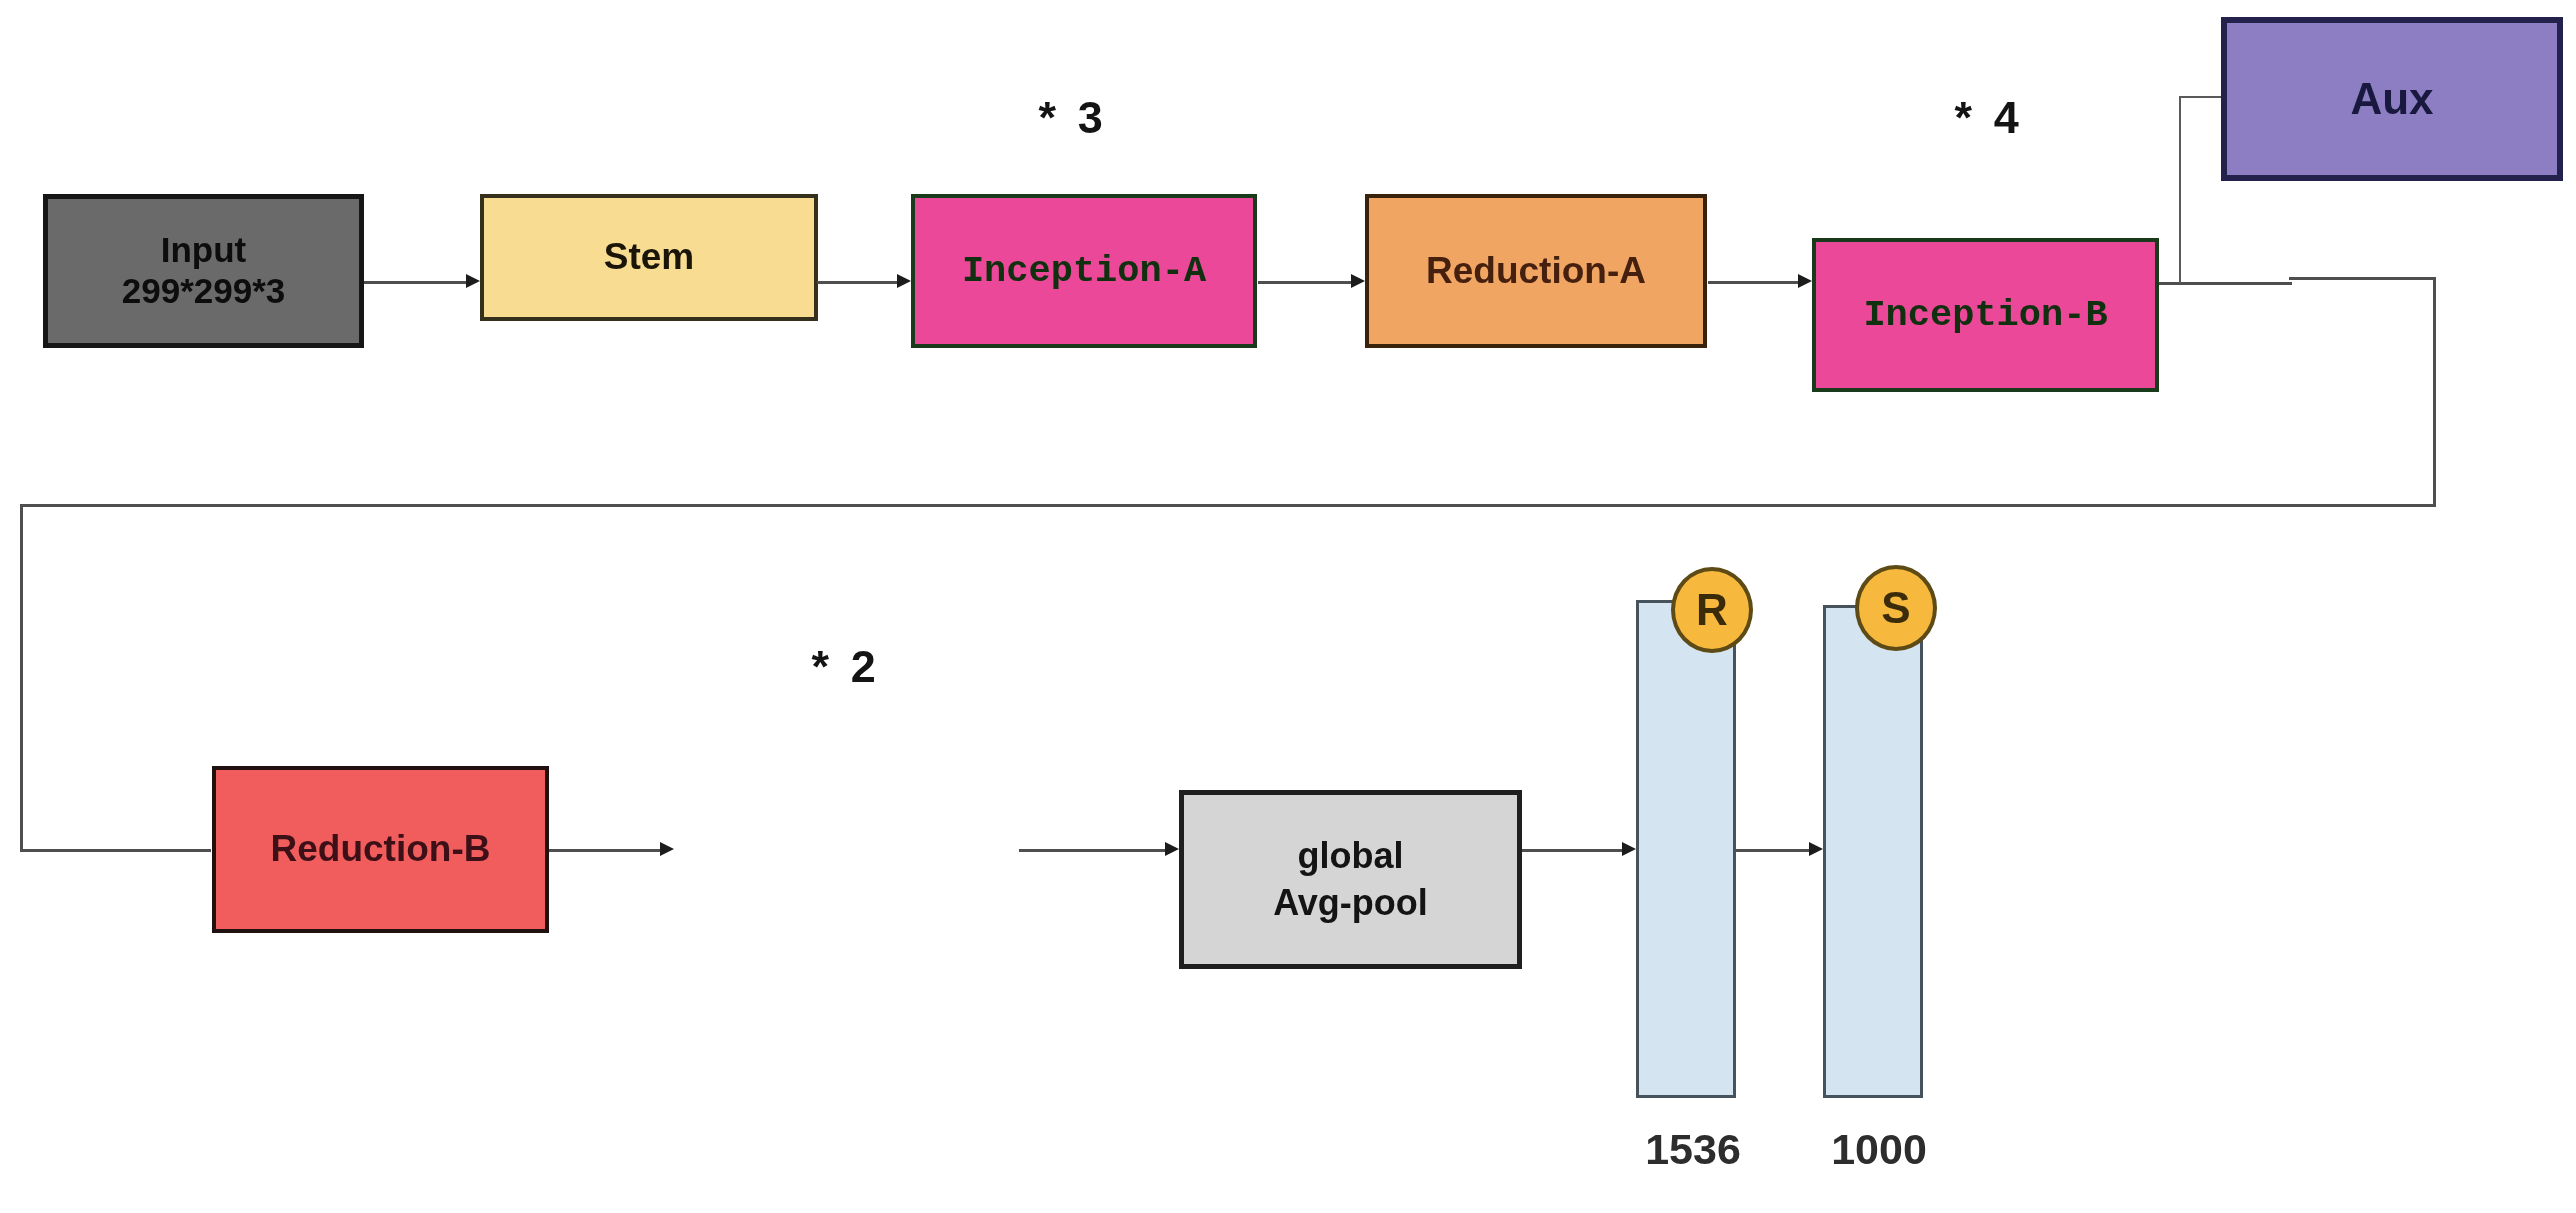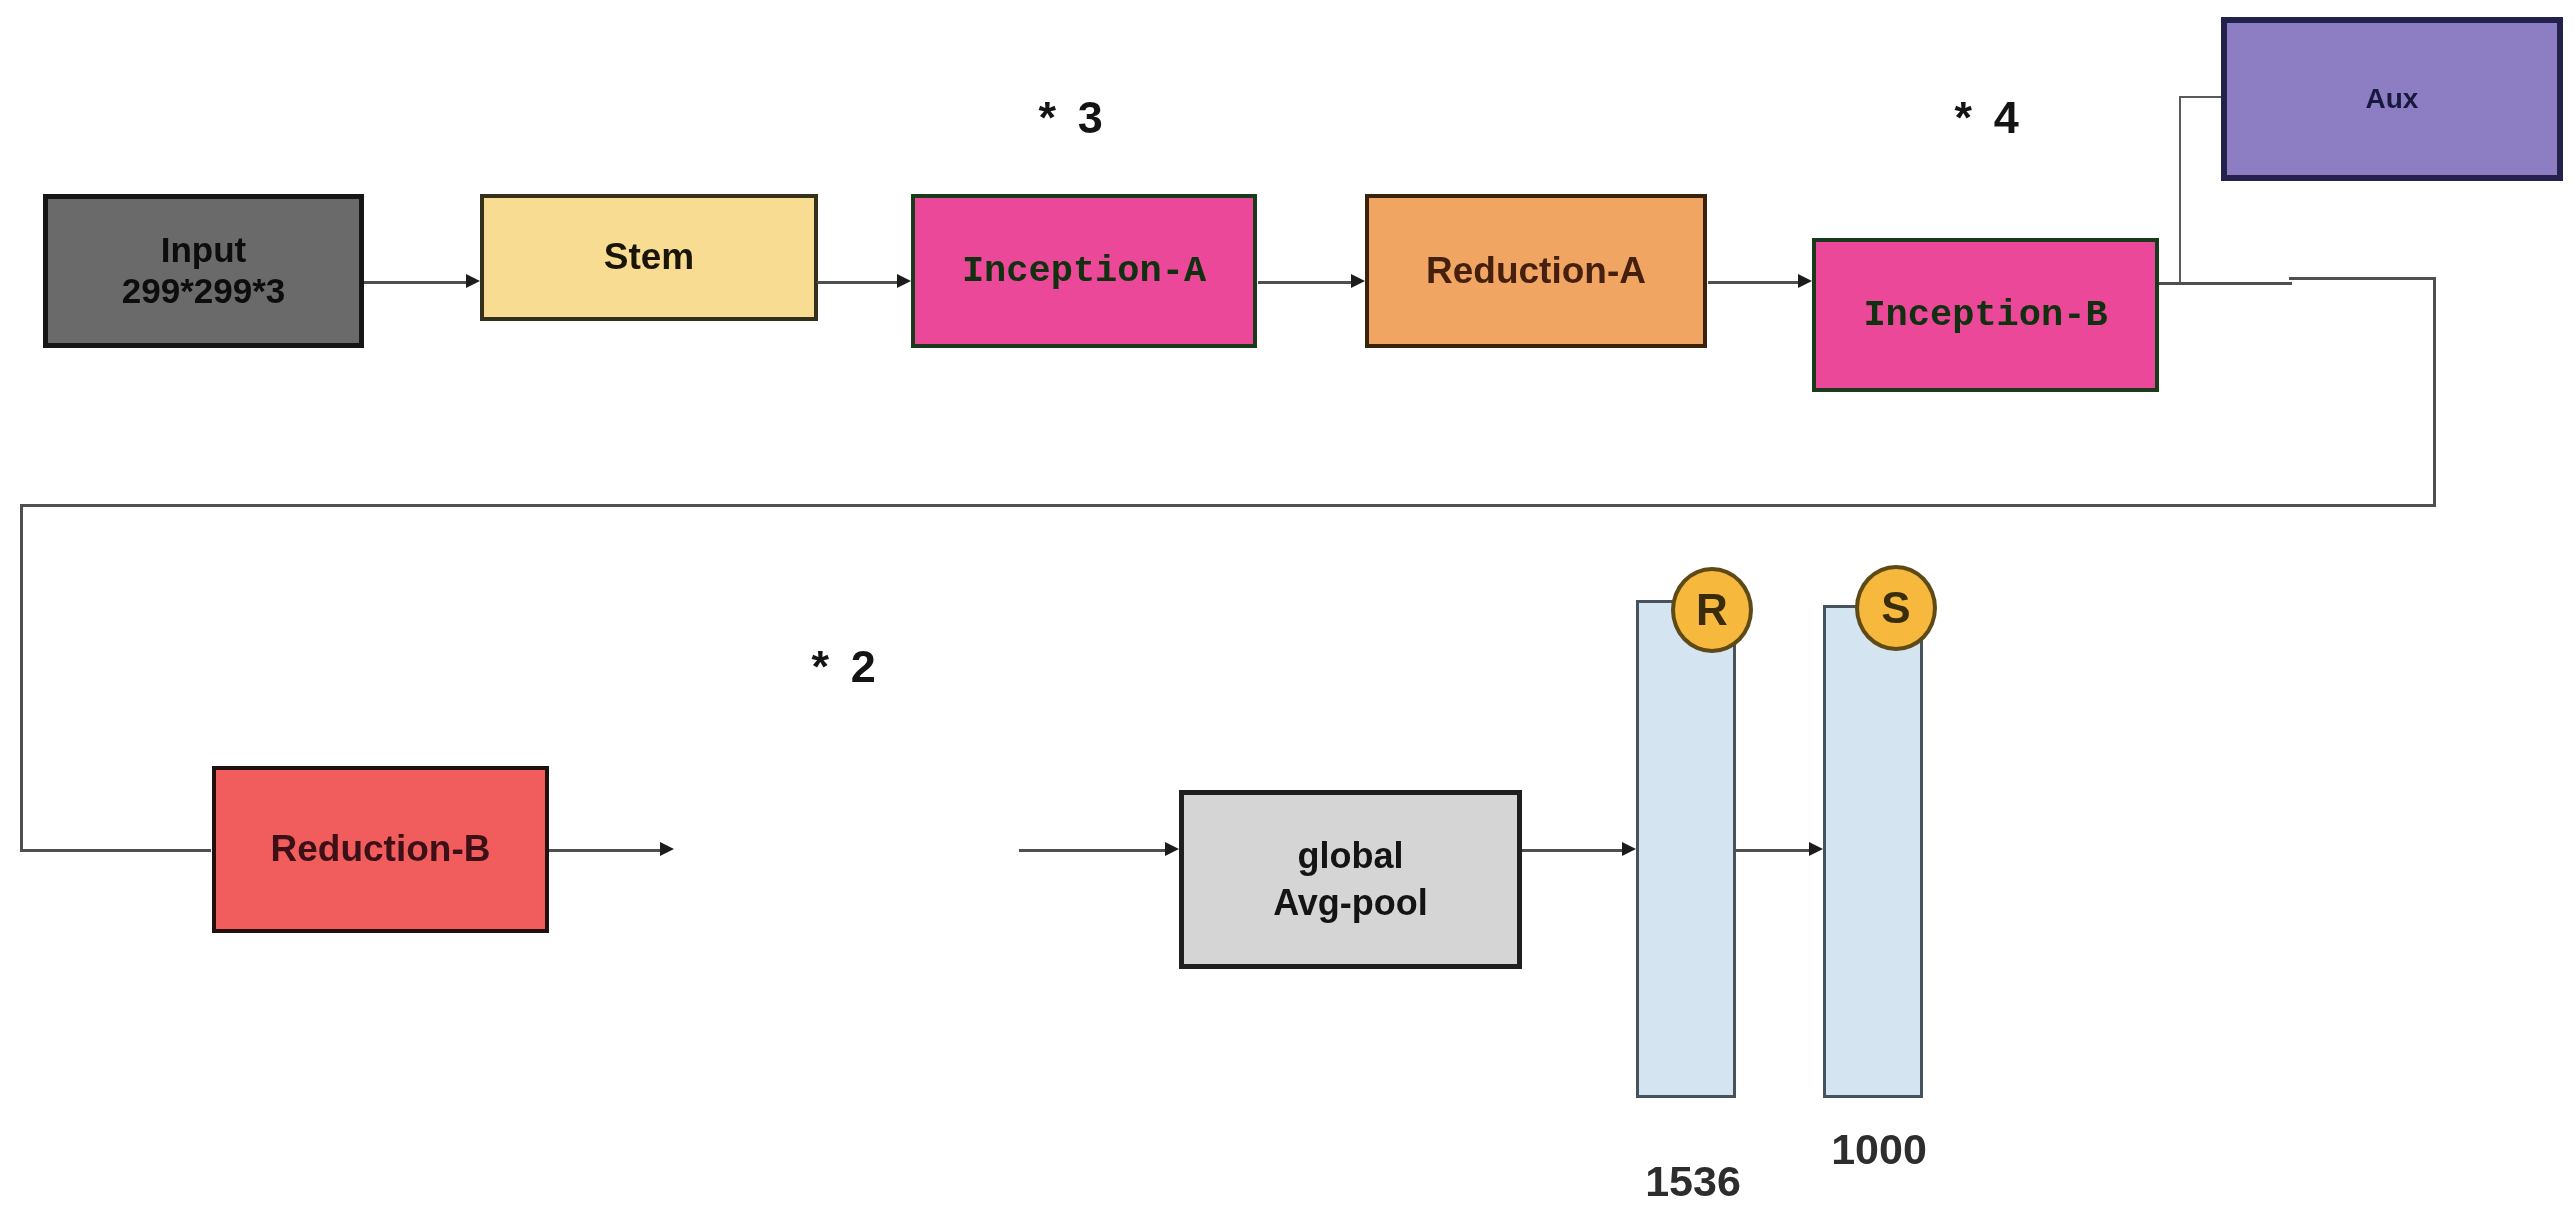--- a/index.html
+++ b/index.html
@@ -13,21 +13,21 @@
   }
   .box .lbl{display:block;}
   
   .input-box{left:43px;top:194px;width:321px;height:154px;background:#6a6a6a;border:5.5px solid #161616;color:#0d0d0d;font-size:35px;}
   .stem-box{left:480px;top:194px;width:338px;height:127px;background:#f7dc92;border:4.7px solid #35301c;color:#1b1408;font-size:37px;}
   .green-box{background:#ec4899;border:4.7px solid #1a3a1c;color:#113010;font-size:37px;font-family:Liberation Mono, monospace;}
   .inception-a-box{left:911px;top:194px;width:346px;height:154px;}
   .inception-b-box{left:1812px;top:194px;width:347px;height:154px;margin-top:44px;}
   .inception-c-box{left:674px;top:766px;width:345px;height:167px;}
   .reduction-a-box{left:1365px;top:194px;width:342px;height:154px;background:#f1a563;border:4.7px solid #3a230d;color:#46200e;font-size:37px;}
-  .aux-box{left:2221px;top:17px;width:342px;height:164px;background:#8d7ec4;border:6.3px solid #23224c;color:#191940;font-size:28px;}
+  .aux-box{left:2221px;top:17px;width:342px;height:164px;background:#8d7ec4;border:6.3px solid #23224c;color:#191940;font-size:44px;}
   .reduction-b-box{left:212px;top:766px;width:337px;height:167px;background:#f15d5d;border:4.7px solid #201010;color:#3c1016;font-size:37px;}
   .avgpool-box{left:1179px;top:766px;width:343px;height:179px;background:#d5d5d5;border:5.5px solid #1f1f1f;color:#141414;font-size:36px;line-height:1.3;margin-top:24px;}
   
   .bar{position:absolute;background:#d4e4f0;border:3.1px solid #46525c;box-sizing:border-box;}
   .bar-r{left:1636px;top:600px;width:100px;height:498px;}
   .bar-s{left:1823px;top:605px;width:100px;height:493px;}
   .badge{
     position:absolute;width:82px;height:86px;border-radius:50%;
     background:#f7b83e;border:4.7px solid #5d4a15;box-sizing:border-box;
     display:flex;align-items:center;justify-content:center;
@@ -35,21 +35,21 @@
   }
   .badge-r{left:1671px;top:567px;}
   .badge-s{left:1855px;top:565px;}
   
   .flabel{position:absolute;color:#141414;text-align:center;}
   .star{width:172px;font-size:45px;letter-spacing:4.7px;}
   .star-3{left:987px;top:92px;}
   .star-4{left:1903px;top:92px;}
   .star-2{left:760px;top:641px;}
   .num{width:188px;font-size:43px;color:#2d2d2d;}
-  .num-1536{left:1599px;top:1125px;margin-top:32px;}
+  .num-1536{left:1599px;top:1125px;}
   .num-1000{left:1785px;top:1125px;}
   
   .hline{position:absolute;height:3.1px;background:#4f4f4f;}
   .vline{position:absolute;width:3.1px;background:#4f4f4f;}
   .thin{background:#5a5a5a;}
   .arrowhead{
     position:absolute;width:0;height:0;
     border-top:7.8px solid transparent;border-bottom:7.8px solid transparent;
     border-left:14px solid #1c1c1c;
   }

